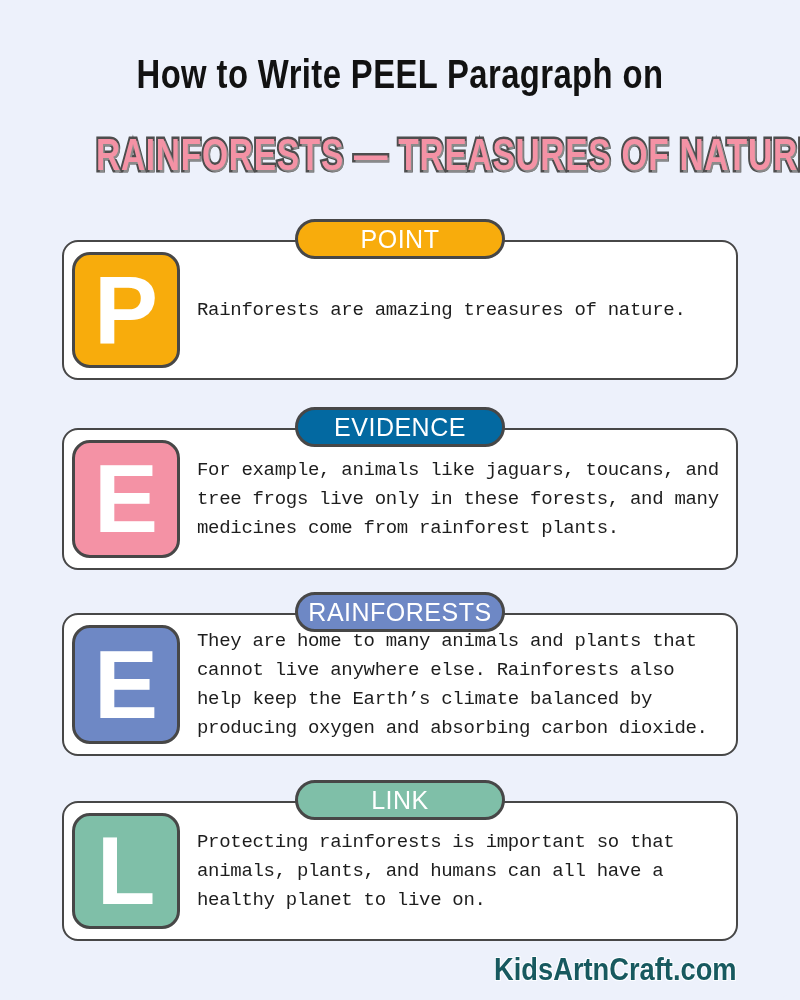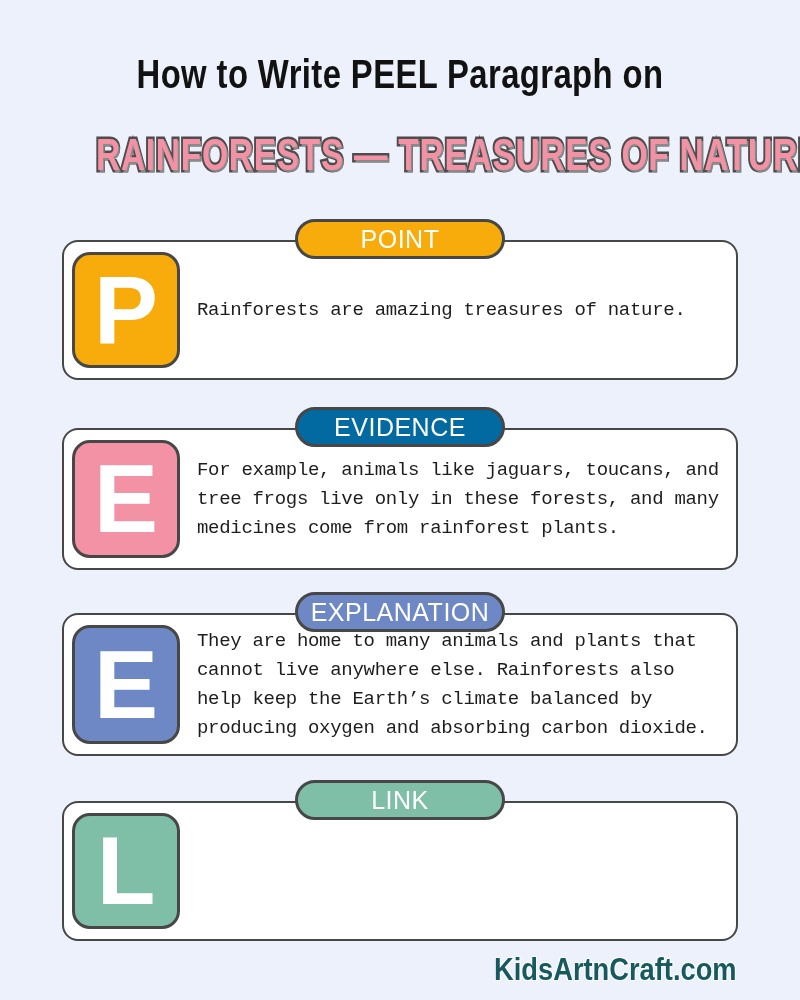--- a/index.html
+++ b/index.html
@@ -158,33 +158,34 @@
     <div class="badge" style="background-color: #0369a1;">EVIDENCE</div>
     <div class="card">
       <div class="letter-box" style="background-color: rgb(244, 146, 165);">
         <span class="letter">E</span>
       </div>
       <p class="card-text">For example, animals like jaguars, toucans, and tree frogs live only in these forests, and many medicines come from rainforest plants.</p>
     </div>
   </section>
 
   <section class="peel-section s3">
-    <div class="badge" style="background-color: rgb(110, 136, 197);">EXPLANATION</div>
+    <div class="badge" style="background-color: rgb(110, 136, 197);">RAINFORESTS</div>
     <div class="card">
       <div class="letter-box" style="background-color: rgb(110, 136, 197);">
         <span class="letter">E</span>
       </div>
       <p class="card-text">They are home to many animals and plants that cannot live anywhere else. Rainforests also help keep the Earth’s climate balanced by producing oxygen and absorbing carbon dioxide.</p>
     </div>
   </section>
 
   <section class="peel-section s4">
     <div class="badge" style="background-color: rgb(127, 191, 168);">LINK</div>
     <div class="card">
       <div class="letter-box" style="background-color: rgb(127, 191, 168);">
         <span class="letter">L</span>
       </div>
+      <p class="card-text">Protecting rainforests is important so that animals, plants, and humans can all have a healthy planet to live on.</p>
     </div>
   </section>
 
   <div class="footer">KidsArtnCraft.com</div>
 
 </div>
 
 </body></html>

